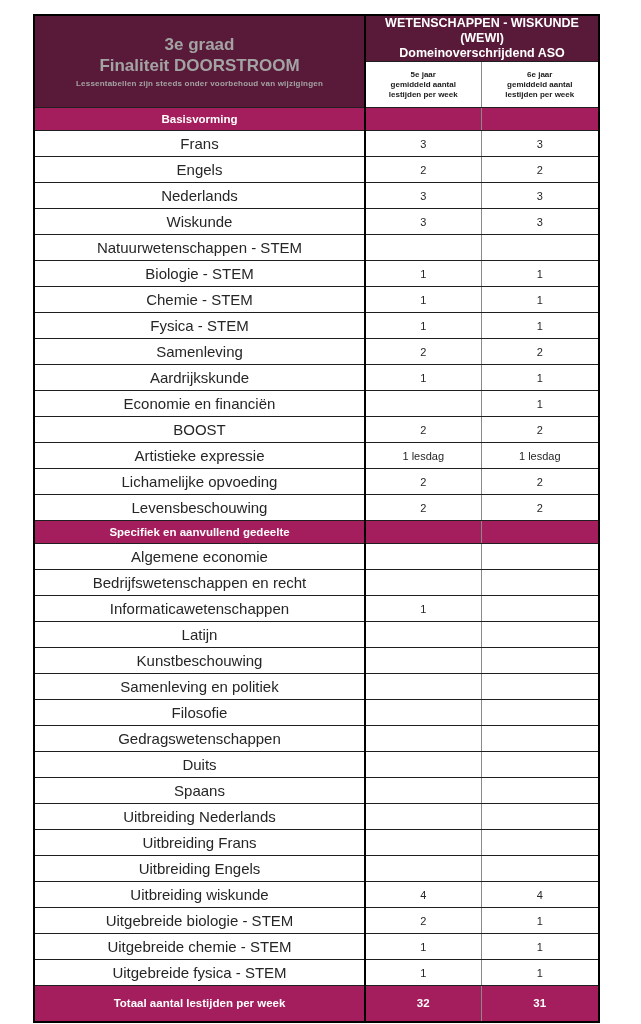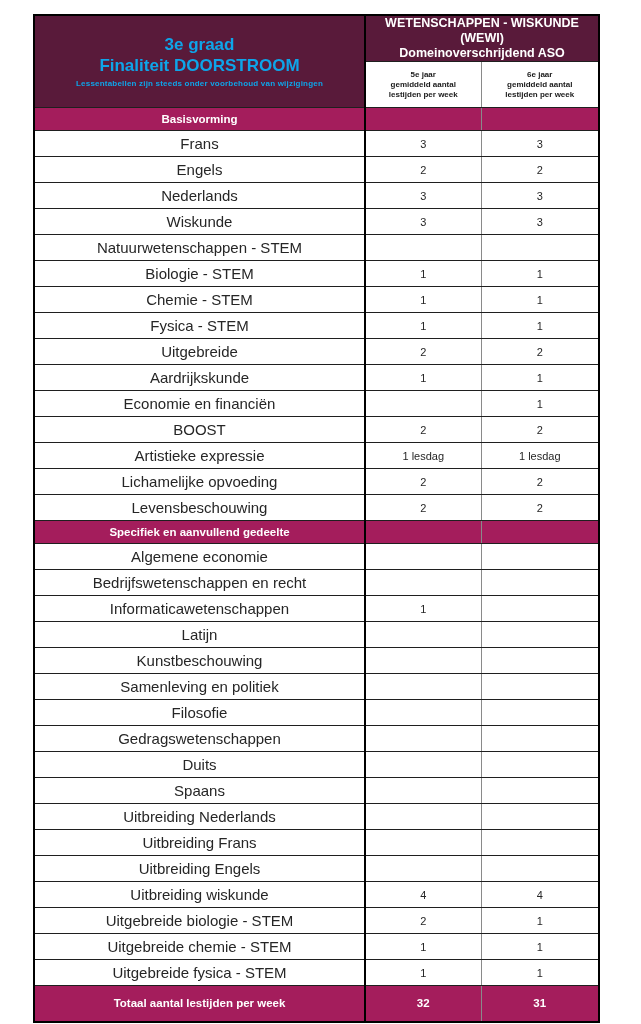--- a/index.html
+++ b/index.html
@@ -29,21 +29,21 @@
     text-align:center;
     padding:0;
     overflow:hidden;
   }
   
   td.c1{border-right:2px solid #000;}
   td.c2{border-right:1px solid var(--graydiv);}
   
   td.left-head{
     background:var(--dark);
-    color:#0ea5e9;
+    color:#a3a3a3;
     height:89px;
   }
   .lh1,.lh2{font-size:17px;font-weight:bold;line-height:21px;}
   .lh3{font-size:8px;font-weight:bold;line-height:10px;margin-top:3px;letter-spacing:.2px;}
   td.title-head{
     background:var(--dark);
     color:#fff;
     height:43px;
     font-weight:bold;
     font-size:12.5px;
@@ -148,21 +148,21 @@
           <td class="c1 subject">Chemie - STEM</td>
           <td class="c2 val">1</td>
           <td class="val">1</td>
         </tr>
         <tr class="data-row">
           <td class="c1 subject">Fysica - STEM</td>
           <td class="c2 val">1</td>
           <td class="val">1</td>
         </tr>
         <tr class="data-row">
-          <td class="c1 subject">Uitgebreide</td>
+          <td class="c1 subject">Samenleving</td>
           <td class="c2 val">2</td>
           <td class="val">2</td>
         </tr>
         <tr class="data-row">
           <td class="c1 subject">Aardrijkskunde</td>
           <td class="c2 val">1</td>
           <td class="val">1</td>
         </tr>
         <tr class="data-row">
           <td class="c1 subject">Economie en financiën</td>

